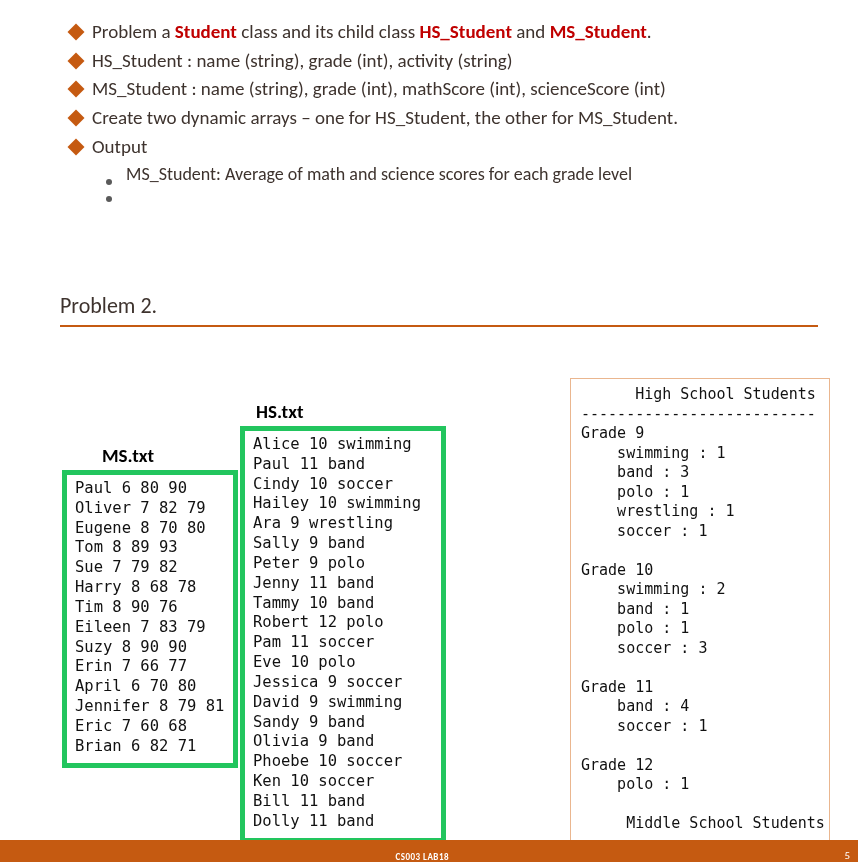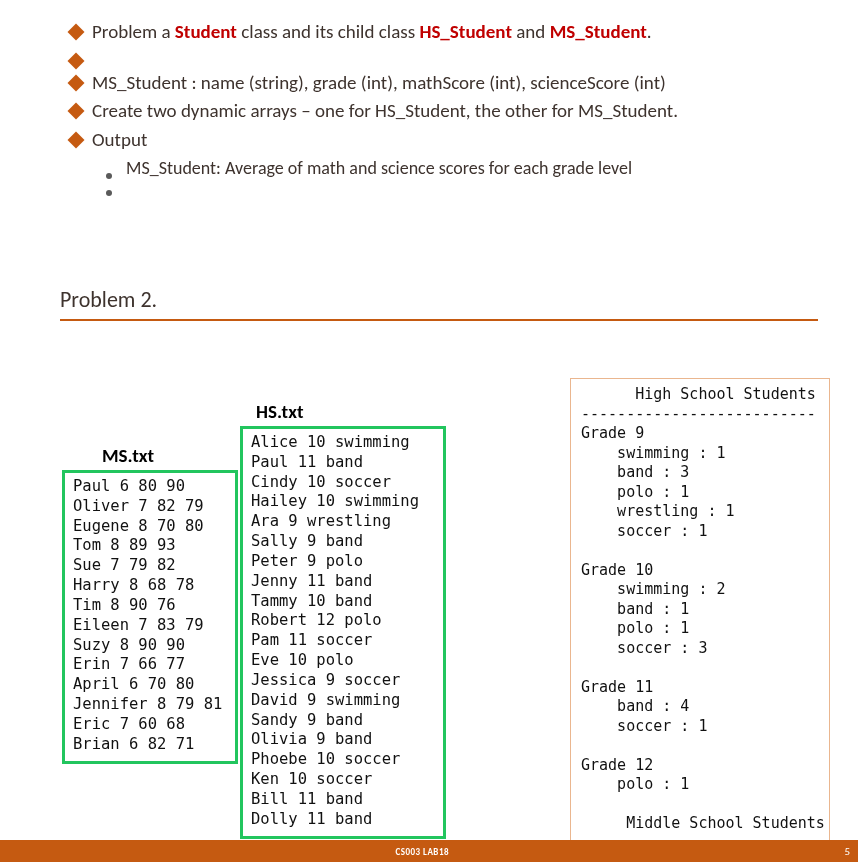--- a/index.html
+++ b/index.html
@@ -53,21 +53,21 @@
     margin-bottom: 6px;
     margin-left: -10px;
   }
   .rule {
     height: 2px;
     background: #c55a11;
     margin-left: -10px;
     margin-right: 0;
   }
   .file-box {
-    border: 3px solid #22c55e;
+    border: 5px solid #22c55e;
     background: #fff;
     font-family: Consolas, monospace;
     font-size: 15.5px;
     line-height: 1.28;
     padding: 4px 8px 6px 8px;
     white-space: pre;
     color: #111;
   }
 
   .output-box {
@@ -90,21 +90,21 @@
 
   .footer {
     position: absolute;
     left: 0; bottom: 0;
     width: 858px;
     height: 22px;
     background: #c55a11;
     color: #fff;
     font-size: 9px;
     display: flex;
-    align-items: center;
+    align-items: flex-end;
     justify-content: space-between;
     padding: 0 8px 0 0;
   }
   .footer-label { margin: 0 auto; font-weight: bold; letter-spacing: 0.5px; }
   .footer-num { font-size: 11px; }
   .hs-label-pos {
     position: absolute;
     left: 256px;
     top: 400px;
     font-weight: bold;
@@ -137,20 +137,21 @@
 
   <div class="bullets">
     <div class="bullet-row">
       <div class="diamond"></div>
       <div class="bullet-text">
         <span>Problem a </span><span class="accent-red">Student</span><span> class and its child class </span><span class="accent-red">HS_Student</span><span> and </span><span class="accent-red">MS_Student</span><span>.</span>
       </div>
     </div>
     <div class="bullet-row">
       <div class="diamond"></div>
+      <div class="bullet-text">HS_Student : name (string), grade (int), activity (string)</div>
     </div>
     <div class="bullet-row">
       <div class="diamond"></div>
       <div class="bullet-text">MS_Student : name (string), grade (int), mathScore (int), scienceScore (int)</div>
     </div>
     <div class="bullet-row">
       <div class="diamond"></div>
       <div class="bullet-text">Create two dynamic arrays – one for HS_Student, the other for MS_Student.</div>
     </div>
     <div class="bullet-row">

